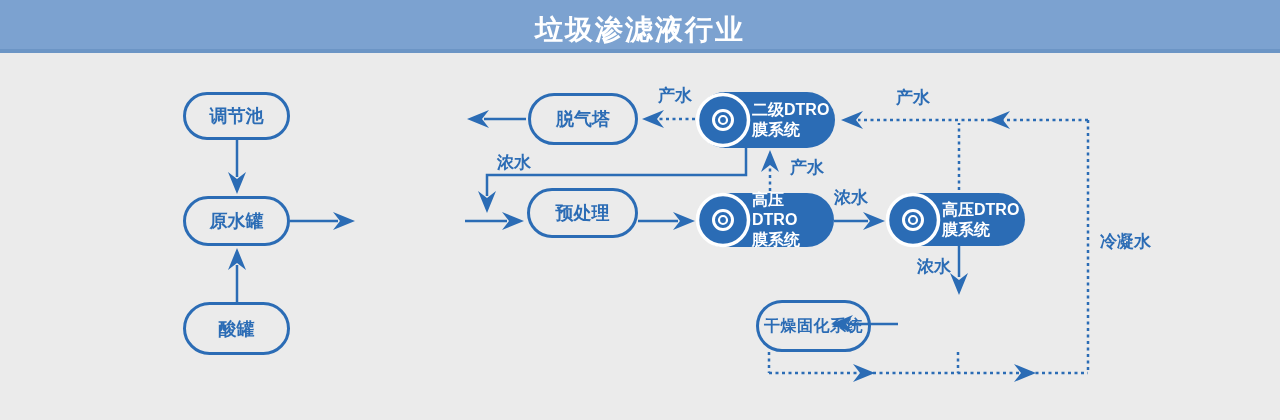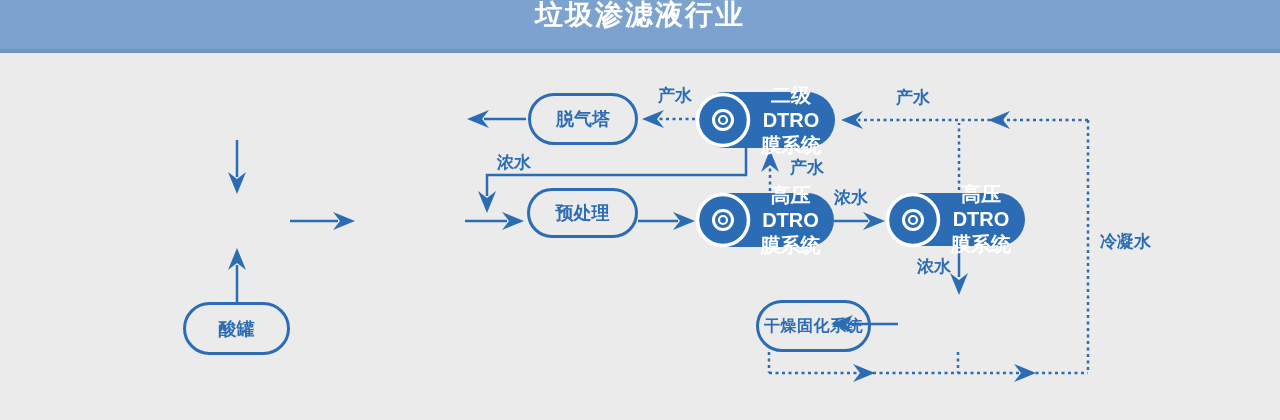--- a/index.html
+++ b/index.html
@@ -13,21 +13,21 @@
   html,body{margin:0;padding:0;}
   body{
     width:1280px;height:420px;overflow:hidden;
     background:var(--background);
     font-family:"Liberation Sans","DejaVu Sans",sans-serif;
   }
   .banner{
     width:1280px;height:53px;
     background:var(--banner);
     border-bottom:4px solid var(--banner-border);
-    display:flex;align-items:flex-start;justify-content:center;
+    display:flex;align-items:flex-end;justify-content:center;
   }
   .page-title{
     color:var(--on-blue);
     font-size:28px;font-weight:bold;letter-spacing:2px;
     margin-top:-4px;
   }
   .canvas{position:relative;width:1280px;height:367px;}
   svg.connectors{position:absolute;left:0;top:0;}
   .connector{stroke:var(--accent);stroke-width:2.5;fill:none;}
   .connector.dashed{stroke-dasharray:3 3.5;}
@@ -59,22 +59,22 @@
   .dtro-icon{
     position:absolute;left:-3px;top:50%;
     transform:translateY(-50%);
     width:58px;height:58px;display:block;
   }
   .dtro-outer{fill:var(--accent);stroke:var(--on-blue);stroke-width:3.5;}
   .dtro-ring{fill:none;stroke:var(--on-blue);stroke-width:3;}
   .dtro-ring.thin{stroke-width:2.2;}
   .dtro-text{
     position:absolute;left:55px;right:5px;
-    color:var(--on-blue);font-weight:bold;font-size:20px;line-height:1.25;
-    text-align:center;
+    color:var(--on-blue);font-weight:bold;font-size:16px;line-height:1.25;
+    text-align:left;
   }
   .dtro-text span{display:block;}
   .flow-label{
     position:absolute;
     color:var(--accent);
     font-weight:bold;font-size:17px;line-height:1;
     white-space:nowrap;
   }
 </style>
 </head>
@@ -118,20 +118,26 @@
     <polygon class="arrowhead" points="841,67 863,58 856,67 863,76"></polygon>
     <polygon class="arrowhead" points="988,67 1010,58 1003,67 1010,76"></polygon>
     <path class="connector dashed" d="M1088 67 V320"></path>
     <path class="connector dashed" d="M769 299 V320"></path>
     <path class="connector dashed" d="M958 299 V320"></path>
     <path class="connector dashed" d="M769 320 H1088"></path>
     <polygon class="arrowhead" points="875,320 853,311 860,320 853,329"></polygon>
     <polygon class="arrowhead" points="1036,320 1014,311 1021,320 1014,329"></polygon>
   </svg>
 
+  <div class="node pill" style="left:183px;top:39px;width:107px;height:48px">
+    <span>调节池</span>
+  </div>
+  <div class="node pill" style="left:183px;top:143px;width:107px;height:50px">
+    <span>原水罐</span>
+  </div>
   <div class="node pill" style="left:183px;top:249px;width:107px;height:53px">
     <span>酸罐</span>
   </div>
   <div class="node pill" style="left:528px;top:40px;width:110px;height:52px">
     <span>脱气塔</span>
   </div>
   <div class="node pill" style="left:527px;top:135px;width:111px;height:50px">
     <span>预处理</span>
   </div>
 

